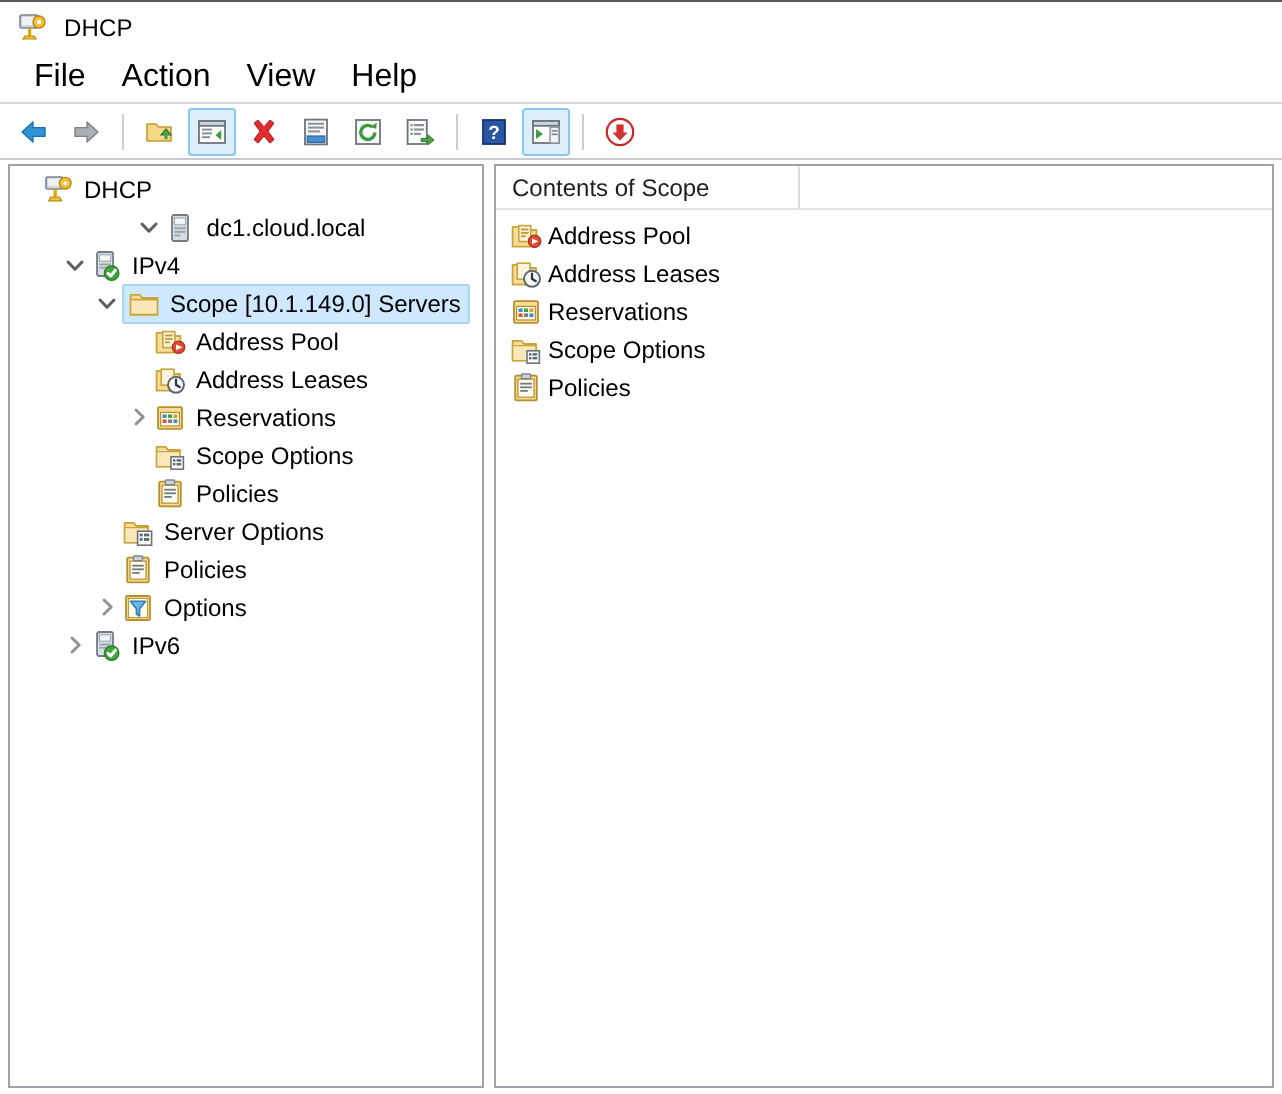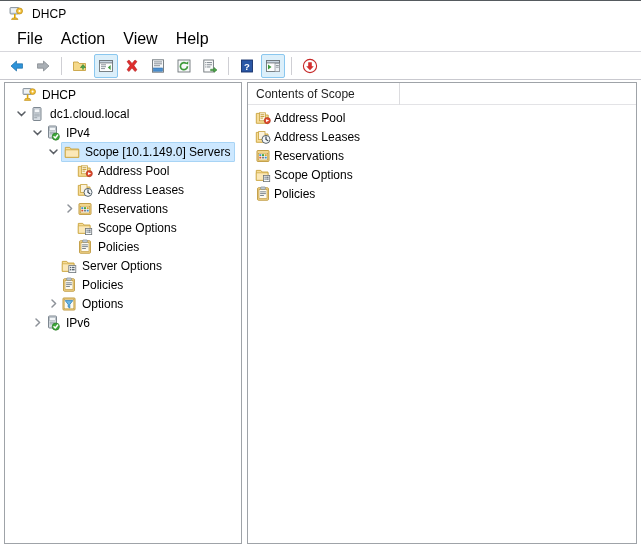--- a/index.html
+++ b/index.html
@@ -351,21 +351,21 @@
                   <rect x="3" y="2.4" width="6.5" height="3.6" fill="#eef2f5"></rect>
                   <rect x="5.8" y="7.5" width="1.6" height="4" fill="#e0a800"></rect>
                   <path d="M3.4 13.4 L9.8 13.4 L8.8 11.5 L4.4 11.5 Z" fill="#f3c13a" stroke="#b9860b" stroke-width="0.6"></path>
                   <circle cx="11.6" cy="4.6" r="2.9" fill="#f3c13a" stroke="#b9860b" stroke-width="0.7"></circle>
                   <circle cx="11.6" cy="4.6" r="1" fill="#fff"></circle>
                 </svg>
               </span>
               <span class="t-label">DHCP</span>
             </span>
           </div>
-          <div class="tree-row" style="padding-left: 8px;">
+          <div class="tree-row" style="padding-left: 8px; justify-content: center;">
             <span class="chev">
               <svg width="11" height="11" viewBox="0 0 11 11">
                 <path d="M2 4 L5.5 7.6 L9 4" fill="none" stroke="#5a5f65" stroke-width="1.5" stroke-linecap="round" stroke-linejoin="round"></path>
               </svg>
             </span>
             <span class="sel">
               <span class="t-icon">
                 <svg class="ico" viewBox="0 0 16 16">
                   <rect x="4" y="1.5" width="8" height="13" rx="1" fill="#d7dde3" stroke="#717b84" stroke-width="0.9"></rect>
                   <rect x="5.2" y="3" width="5.6" height="3.4" fill="#f3f6f8" stroke="#9aa3ab" stroke-width="0.5"></rect>

